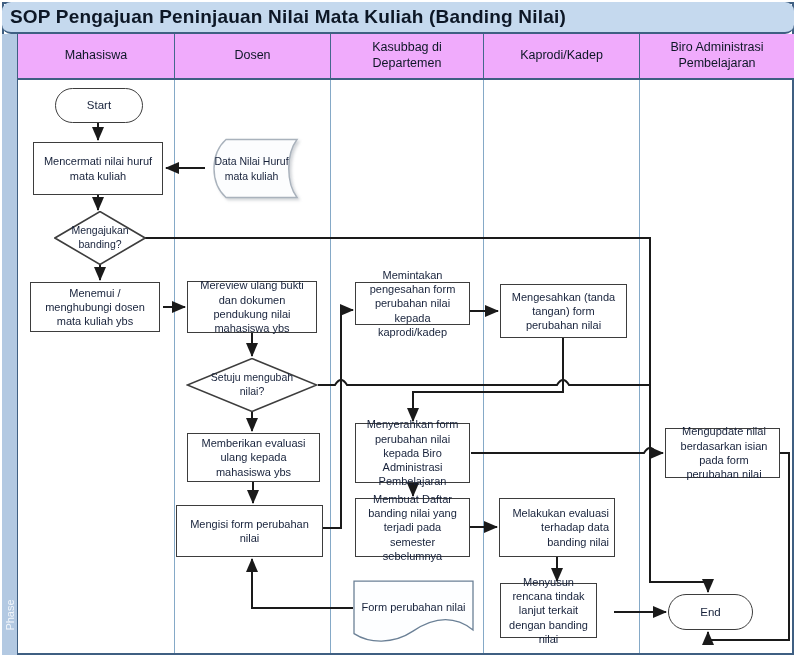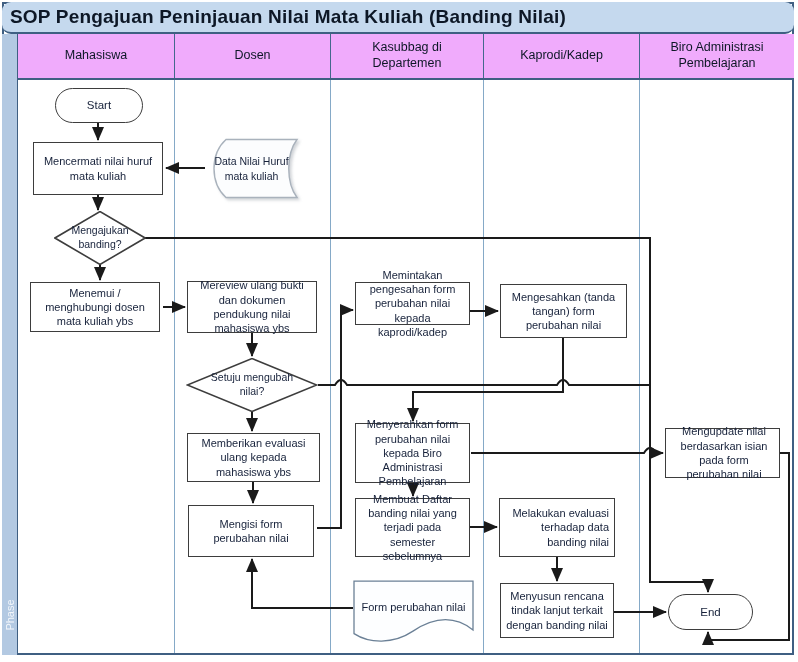--- a/index.html
+++ b/index.html
@@ -151,38 +151,38 @@
 
   <div class="node diamond" style="left:186px; top:358px; width:132px; height:54px;">
     <svg viewBox="0 0 100 100" preserveAspectRatio="none">
       <polygon points="50,1 99,50 50,99 1,50" fill="#ffffff" stroke="#3d3d3d" stroke-width="1.6" vector-effect="non-scaling-stroke"></polygon>
     </svg>
     <span class="lbl">Setuju mengubah nilai?</span>
   </div>
 
   <div class="node" style="left:187px; top:433px; width:133px; height:49px;">Memberikan evaluasi ulang kepada mahasiswa ybs</div>
 
-  <div class="node" style="left:188px; top:505px; width:126px; height:52px;">Mengisi form perubahan nilai</div>
+  <div class="node" style="left:176px; top:505px; width:147px; height:52px;">Mengisi form perubahan nilai</div>
 
   <div class="node" style="left:355px; top:282px; width:115px; height:43px;">Memintakan pengesahan form perubahan nilai kepada kaprodi/kadep</div>
 
   <div class="node" style="left:355px; top:423px; width:115px; height:60px;">Menyerahkan form perubahan nilai kepada Biro Administrasi Pembelajaran</div>
 
   <div class="node" style="left:355px; top:498px; width:115px; height:59px;">Membuat Daftar banding nilai yang terjadi pada semester sebelumnya</div>
 
   <div class="shape-node doc-label" style="left:353px; top:580px; width:121px; height:55px;">
     <svg viewBox="0 0 121 55" preserveAspectRatio="none">
       <path d="M 1 1 H 120 V 41 C 100 28 80 31 60 42 C 40 53 16 52 1 44 Z" fill="#fdfeff" stroke="#6b8096" stroke-width="1.3" vector-effect="non-scaling-stroke"></path>
     </svg>
     <span class="lbl">Form perubahan nilai</span>
   </div>
 
   <div class="node" style="left:500px; top:284px; width:127px; height:54px;">Mengesahkan (tanda tangan) form perubahan nilai</div>
 
   <div class="node" style="left:499px; top:498px; width:116px; height:59px;text-align:right;">Melakukan evaluasi terhadap data banding nilai</div>
 
-  <div class="node" style="left:500px; top:583px; width:114px; height:55px;">Menyusun rencana tindak lanjut terkait dengan banding nilai</div>
+  <div class="node" style="left:500px; top:583px; width:97px; height:55px;">Menyusun rencana tindak lanjut terkait dengan banding nilai</div>
 
   <div class="node" style="left:665px; top:428px; width:115px; height:50px;padding-left:8px;">Mengupdate nilai berdasarkan isian pada form perubahan nilai</div>
 
   <div class="node terminator" style="left:668px; top:594px; width:85px; height:36px;">End</div>
 
 </div>
 
 </body></html>

